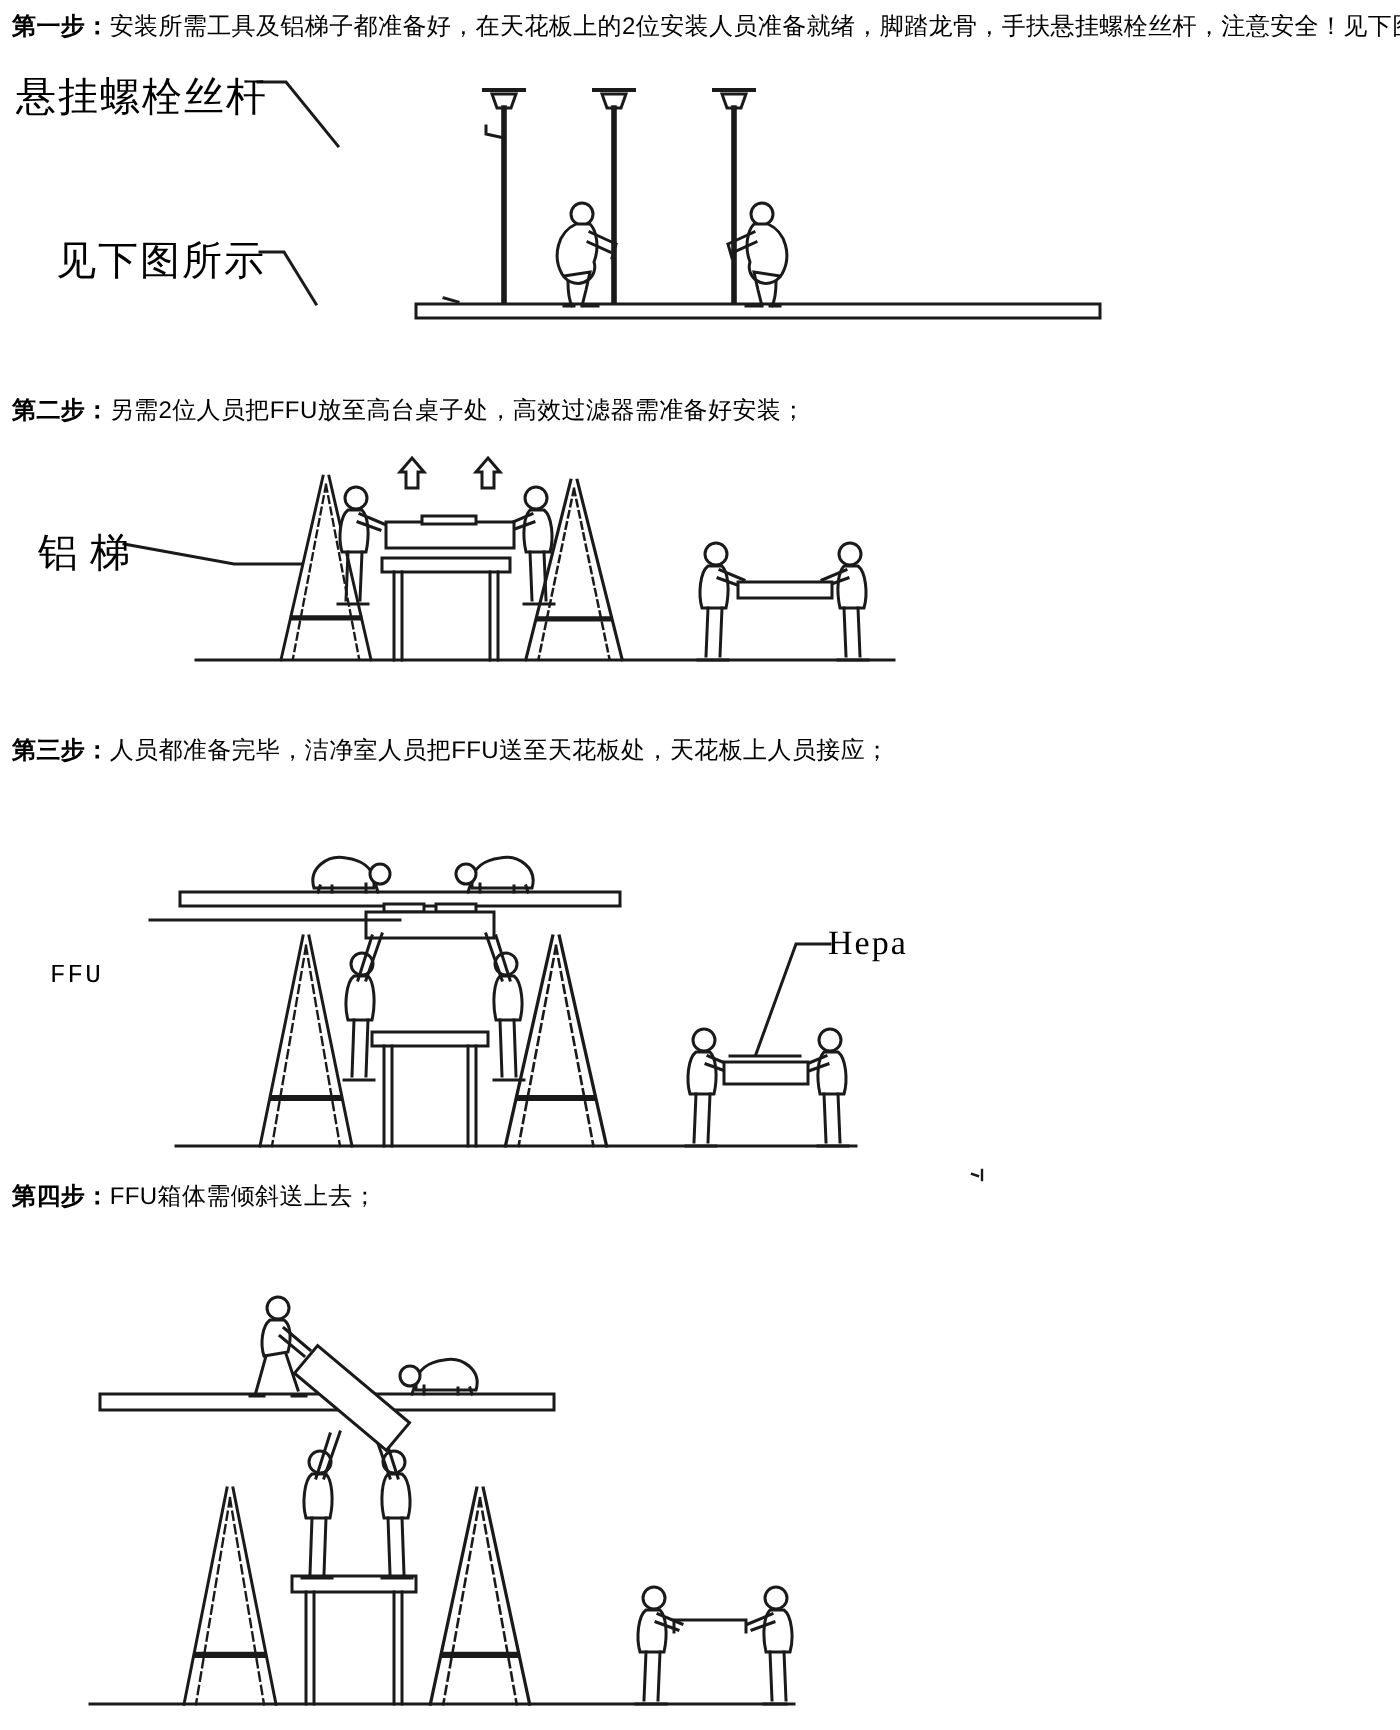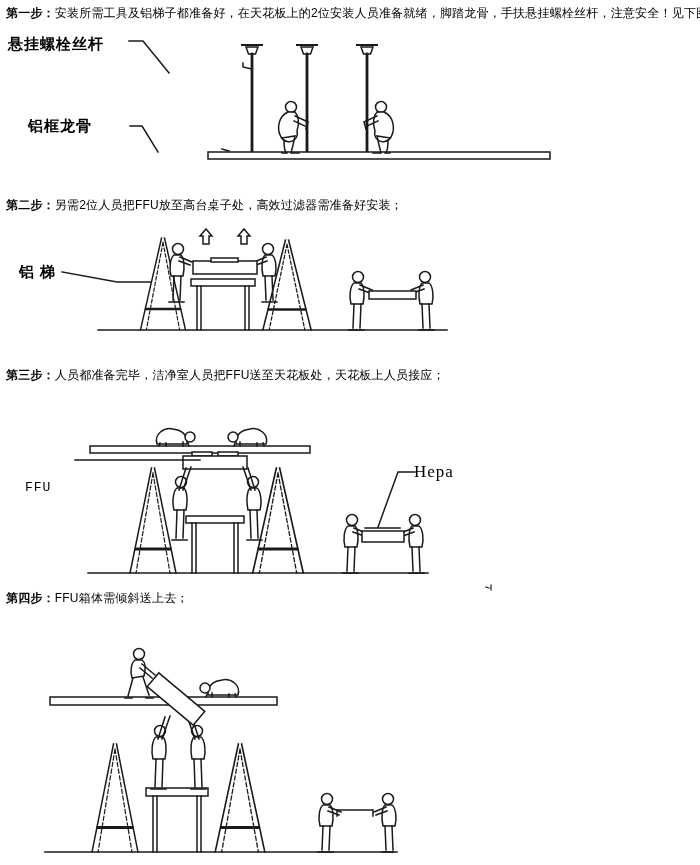--- a/index.html
+++ b/index.html
@@ -1,21 +1,21 @@
 <!DOCTYPE html>
 <html><head>
 <meta charset="utf-8">
 <style>
   html,body{margin:0;padding:0;background:#fff;}
   #page{position:relative;width:700px;height:865px;background:#ffffff;overflow:hidden;
         font-family:"Liberation Sans",sans-serif;color:#000;}
   .step{position:absolute;left:6px;margin:0;font-size:12px;line-height:14px;white-space:nowrap;
         letter-spacing:0.2px;}
   .step .prefix{font-weight:bold;}
-  .biglabel{position:absolute;font-size:15px;font-weight:700;letter-spacing:1px;white-space:nowrap;}
+  .biglabel{position:absolute;font-size:20px;font-weight:400;letter-spacing:1px;white-space:nowrap;}
   .ffulabel{position:absolute;font-family:Liberation Mono, monospace;font-size:13px;letter-spacing:1px;margin-top:28px;}
   .hepalabel{position:absolute;font-family:"Liberation Serif",serif;font-size:17px;letter-spacing:1px;}
   svg{position:absolute;left:0;top:0;}
 </style>
 </head>
 <body>
 
 <div id="page">
 
   <svg width="700" height="865" viewBox="0 0 700 865">
@@ -146,18 +146,18 @@
       </g>
     </g>
   </svg>
 
   <p class="step" style="top:6px"><span class="prefix">第一步：</span><span>安装所需工具及铝梯子都准备好，在天花板上的2位安装人员准备就绪，脚踏龙骨，手扶悬挂螺栓丝杆，注意安全！见下图所示</span></p>
   <p class="step" style="top:198px"><span class="prefix">第二步：</span><span>另需2位人员把FFU放至高台桌子处，高效过滤器需准备好安装；</span></p>
   <p class="step" style="top:591px"><span class="prefix">第四步：</span><span>FFU箱体需倾斜送上去；</span></p>
   <p class="step" style="top:368px"><span class="prefix">第三步：</span><span>人员都准备完毕，洁净室人员把FFU送至天花板处，天花板上人员接应；</span></p>
 
   <div class="biglabel" style="left:8px;top:35px">悬挂螺栓丝杆</div>
-  <div class="biglabel" style="left:28px;top:117px">铝框龙骨</div>
+  <div class="biglabel" style="left:28px;top:117px">见下图所示</div>
   <div class="biglabel" style="left:19px;top:263px;letter-spacing:6px">铝梯</div>
   <div class="ffulabel" style="left:25px;top:452px">FFU</div>
   <div class="hepalabel" style="left:414px;top:462px">Hepa</div>
 
 </div>
 
 </body></html>

